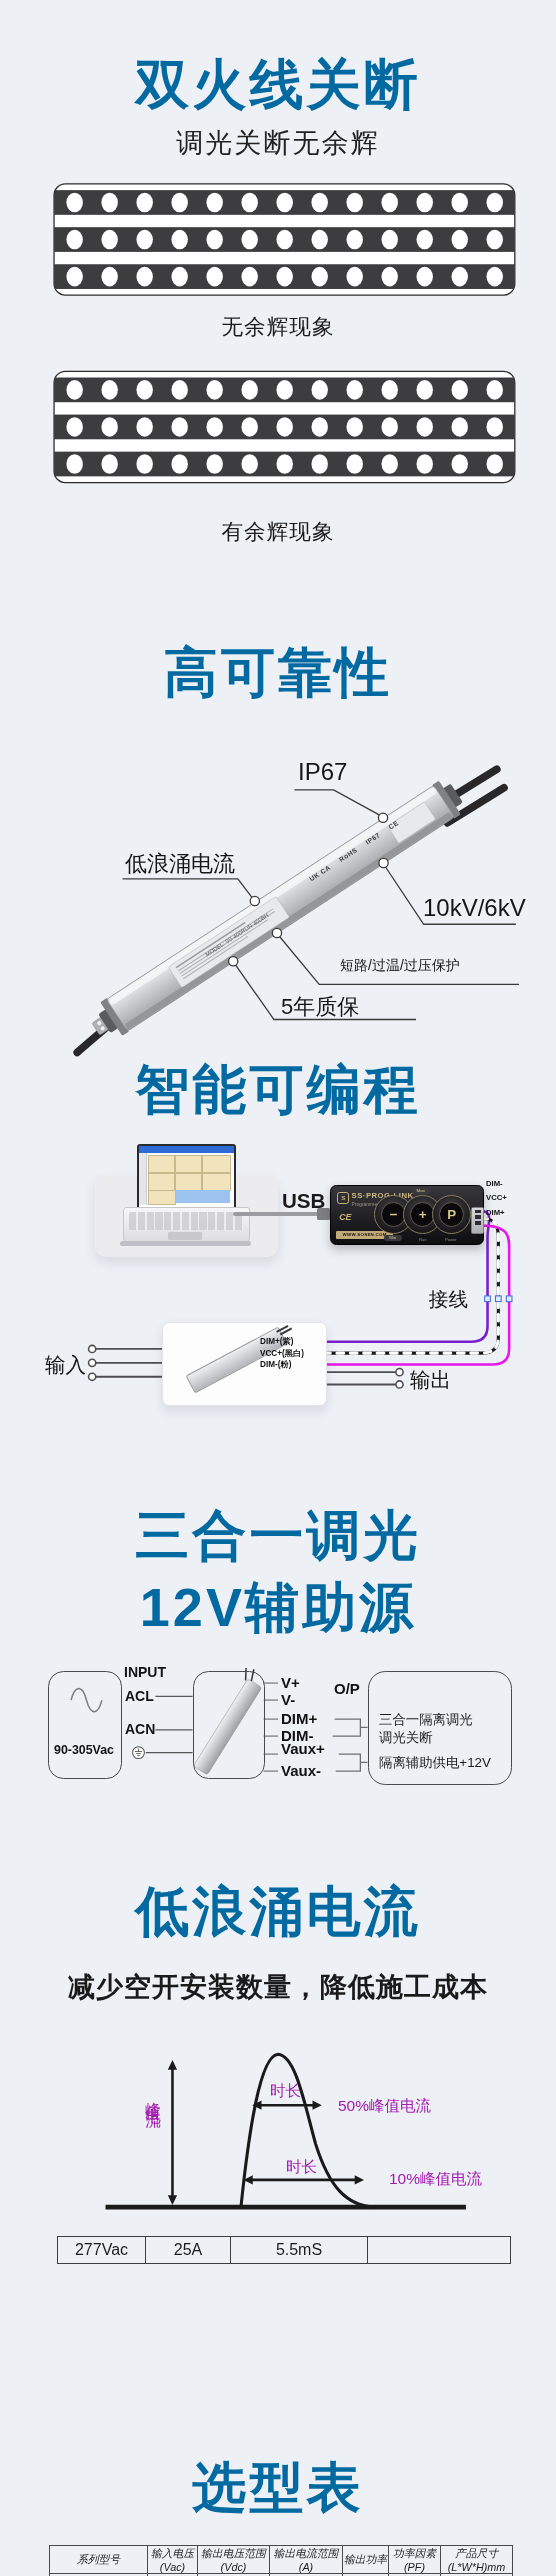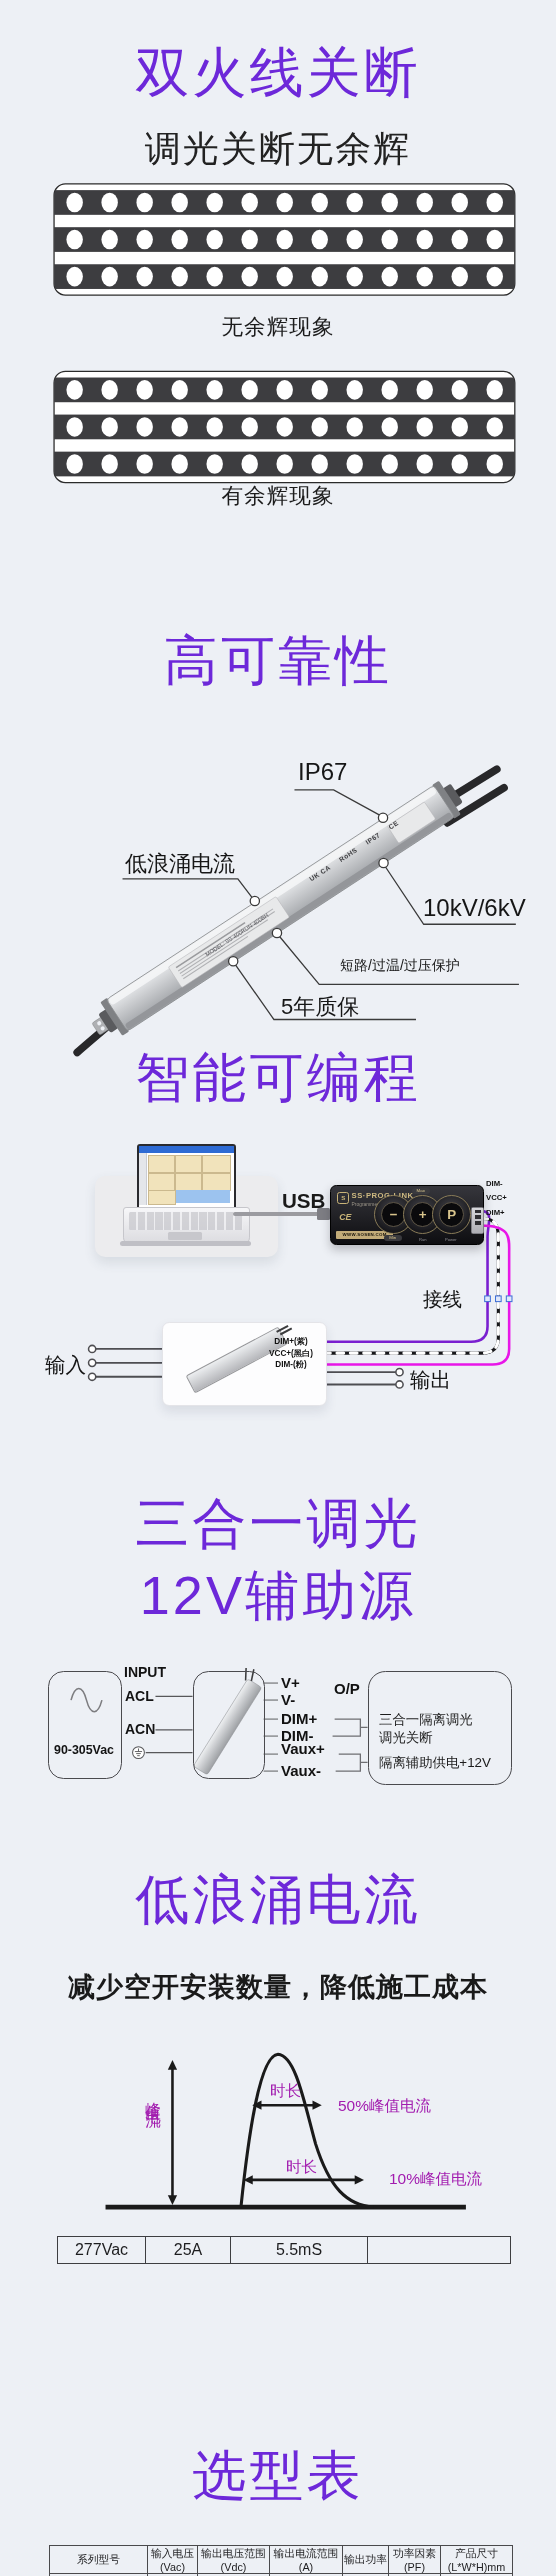--- a/index.html
+++ b/index.html
@@ -3,22 +3,22 @@
 <meta charset="utf-8">
 <style>
   html,body{margin:0;padding:0;}
   body{
     width:556px;height:2700px;
     font-family:"Liberation Sans","DejaVu Sans",sans-serif;
     background:#edf0f5;position:relative;overflow:hidden;color:#1a1a1a;
   }
   .abs{position:absolute;}
   .ctr{left:0;width:556px;text-align:center;}
-  .h1{font-size:54px;font-weight:400;letter-spacing:3.1px;color:#6d28d9;line-height:1.02;}
-  .sub1{font-size:36px;font-weight:400;letter-spacing:2.1px;color:#222;}
+  .h1{font-size:54px;font-weight:700;letter-spacing:3.1px;color:#0369a1;line-height:1.02;margin-top:12px;}
+  .sub1{font-size:27px;font-weight:400;letter-spacing:2.1px;color:#222;}
   .cap{font-size:21.6px;font-weight:400;letter-spacing:1px;color:#1c1c1c;}
   .callout{color:#161616;white-space:nowrap;}
   svg{position:absolute;left:0;top:0;}
   
   .pad{left:95px;top:1176px;width:183px;height:81px;background:#ececee;border-radius:10.3px;
        box-shadow:0 5.2px 11.3px rgba(60,70,90,.12);}
   .lap-screen{left:137px;top:1144px;width:95px;height:64px;background:#fff;border:2.6px solid #2a2a2e;border-radius:3.1px 3.1px 1px 1px;}
   .scr-bar{left:0;top:0;width:100%;height:6.7px;background:#2e6bd4;}
   .scr-side{left:0;top:6.7px;width:6.7px;height:52px;background:#e4e6ea;border-right:0.5px solid #c9ccd2;}
   .scr-pane{background:#f1e3bb;border:0.5px solid #cbb98e;}
@@ -57,39 +57,39 @@
   .pconn i{display:block;width:6.2px;height:3.6px;background:#2e2e32;margin:2.1px auto 0;}
   .pinlbl{font-size:7.7px;font-weight:700;color:#111;}
   .jx{font-size:19.6px;font-weight:500;color:#161616;}
   
   .card{left:162px;top:1322px;width:163px;height:82px;background:#fdfdfe;border:0.5px solid #e4e4e8;
     border-radius:7.2px;box-shadow:0 5.2px 10.3px rgba(40,50,80,.10);}
   .mini-driver{left:20.6px;top:27px;width:103px;height:17.5px;border-radius:2.6px;
     background:linear-gradient(#eceef0,#b4b5b9);border:0.5px solid #97989b;transform:rotate(-28deg);}
   .mini-driver i{position:absolute;right:-10.3px;top:2.1px;width:13.4px;height:1.5px;background:#3c3c3e;display:block;}
   .mini-driver i+i{top:6.2px;right:-12.4px;}
-  .cardlbl{left:260px;width:62px;text-align:center;font-size:8.2px;font-weight:700;color:#111;}
+  .cardlbl{left:260px;width:62px;text-align:left;font-size:8.2px;font-weight:700;color:#111;}
   .io{font-size:20.6px;font-weight:500;color:#151515;}
   
   .dbox{border:1.3px solid #4a4a4e;border-radius:15.5px;background:transparent;}
   .dlbl{font-size:14px;font-weight:700;color:#131313;}
   .pin{font-size:15px;font-weight:700;color:#111;white-space:nowrap;}
   .note{font-size:13.4px;font-weight:400;color:#1c1c1c;white-space:nowrap;}
   
   .chlbl{font-size:15.5px;font-weight:500;color:#a21caf;white-space:nowrap;}
   .vert{writing-mode:vertical-rl;letter-spacing:3.1px;}
   
   table.tbl{position:absolute;border-collapse:collapse;table-layout:fixed;}
   .tbl th,.tbl td{border:1px solid #3e3e41;font-weight:400;color:#1d1d1f;text-align:center;vertical-align:middle;padding:0;}
   #table-inrush{left:57px;top:2236px;width:452px;font-size:16px;}
   #table-inrush .hrow{height:47px;}
   #table-inrush .drow{height:27px;}
   #table-sel{left:49px;top:2545px;width:463px;font-size:10.8px;}
   #table-sel th,#table-sel td{border-width:0.8px;border-color:#4a4a4c;}
-  #table-sel .hrow{height:28px;}
+  #table-sel .hrow{height:28px;font-style:italic;}
   #table-sel .drow{height:14.4px;}
   .devmarks{font-size:6.7px;font-weight:600;color:#3f3f42;letter-spacing:0.5px;transform:rotate(-33.2deg);transform-origin:left center;white-space:nowrap;}
   .devmarks span{margin-right:9.3px;}
   .devmodel{font-size:5.7px;color:#55555a;transform:rotate(-33.2deg);transform-origin:left center;white-space:nowrap;}
 </style>
 </head>
 <body>
 
 <svg width="556" height="2700" viewBox="0 0 1080 5240">
   <defs>
@@ -314,21 +314,21 @@
     <path d="M625 4087 L607 4078 L607 4096 Z" fill="#1a1a1a"></path>
     <line x1="484" y1="4232" x2="696" y2="4232" stroke="#1a1a1a" stroke-width="5"></line>
     <path d="M473 4232 L491 4223 L491 4241 Z" fill="#1a1a1a"></path>
     <path d="M707 4232 L689 4223 L689 4241 Z" fill="#1a1a1a"></path>
   </g>
 </svg>
 
 <div class="abs ctr h1" style="top:45px">双火线关断</div>
 <div class="abs ctr sub1" style="top:125px">调光关断无余辉</div>
 <div class="abs ctr cap" style="top:312px">无余辉现象</div>
-<div class="abs ctr cap" style="top:481px">有余辉现象</div>
+<div class="abs ctr cap" style="top:517px">有余辉现象</div>
 
 <div class="abs ctr h1" style="top:633px">高可靠性</div>
 <div class="abs callout" style="left:298px;top:758px;font-size:24px">IP67</div>
 <div class="abs callout" style="left:125px;top:849px;font-size:22px;font-weight:500">低浪涌电流</div>
 <div class="abs callout" style="left:423px;top:894px;font-size:24px">10kV/6kV</div>
 <div class="abs callout" style="left:340px;top:957px;font-size:14px;font-weight:400">短路/过温/过压保护</div>
 <div class="abs callout" style="left:281px;top:992px;font-size:22px;font-weight:500">5年质保</div>
 <div class="abs devmarks" style="left:310px;top:876px">
   <span>UK CA</span>
   <span>RoHS</span>
@@ -384,21 +384,21 @@
   <div class="abs pconn">
       <i></i>
       <i></i>
       <i></i>
     </div>
 </div>
 <div class="abs pinlbl" style="left:486px;top:1179px">DIM-</div>
 <div class="abs pinlbl" style="left:486px;top:1193px">VCC+</div>
 <div class="abs pinlbl" style="left:486px;top:1208px">DIM+</div>
 
-<div class="abs jx" style="left:423px;top:1286px;width:58px;">接线</div>
+<div class="abs jx" style="left:410px;top:1286px;width:58px;text-align:right">接线</div>
 
 <div class="abs card">
   <div class="abs mini-driver">
       <i></i>
       <i></i>
     </div>
 </div>
 <div class="abs cardlbl" style="top:1336px">DIM+(紫)</div>
 <div class="abs cardlbl" style="top:1348px">VCC+(黑白)</div>
 <div class="abs cardlbl" style="top:1359px">DIM-(粉)</div>

